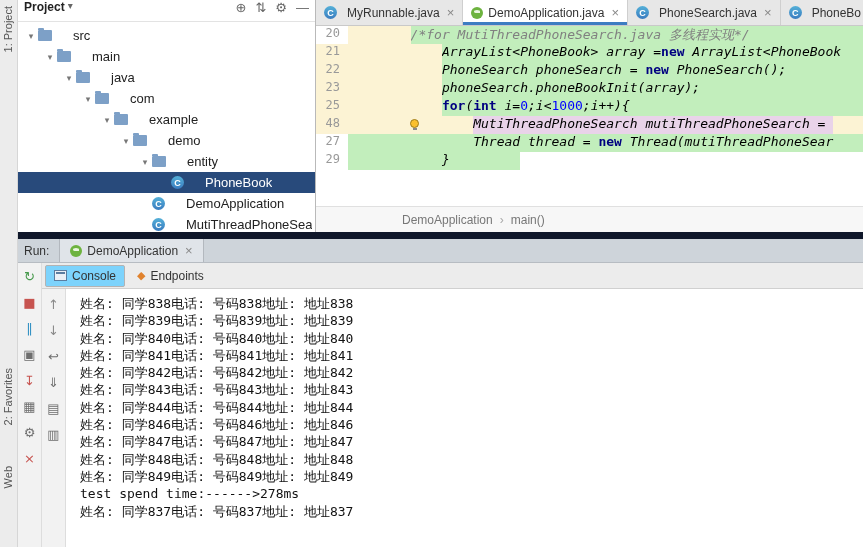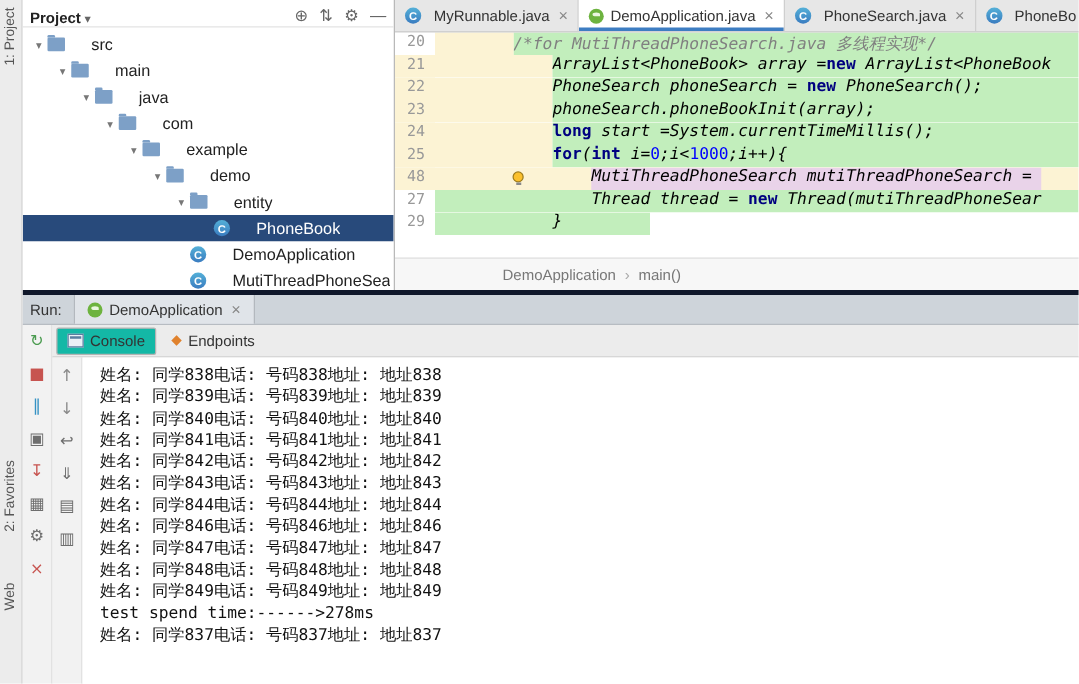--- a/index.html
+++ b/index.html
@@ -13,21 +13,21 @@
   .stripe-label { position:absolute; left:2px; writing-mode:vertical-rl; transform:rotate(180deg);
                   font-size:11px; color:#555; white-space:nowrap; }
   .sl-top { top:6px; } .sl-mid { top:368px; } .sl-bot { top:466px; }
 
   .main { flex:1; display:flex; flex-direction:column; min-width:0; }
   .top { height:232px; flex:0 0 232px; display:flex; min-width:0; }
 
   
   .project-panel { width:298px; flex:0 0 298px; background:#fff; border-right:1px solid #b9b9b9;
                    display:flex; flex-direction:column; overflow:hidden; }
-  .pp-header { height:22px; flex:0 0 22px; display:flex; align-items:flex-end; padding:0 6px;
+  .pp-header { height:22px; flex:0 0 22px; display:flex; align-items:flex-start; padding:0 6px;
                border-bottom:1px solid #e3e3e3; font-size:12px; color:#222; }
   .pp-title { font-weight:bold; margin-right:3px; }
   .pp-caret { color:#666; font-size:10px; margin-right:auto; }
   .pp-icons { display:flex; gap:9px; color:#666; font-size:13px;
               font-family:"DejaVu Sans", sans-serif; }
   .pp-ic { cursor:default; }
   .tree { flex:1; overflow:hidden; padding-top:3px; }
   .tree-row { height:21px; display:flex; align-items:center; font-size:13px; color:#222;
               white-space:nowrap; }
   .tree-row.selected { background:var(--selection); color:#fff; }
@@ -75,38 +75,38 @@
   .tk-i { color:#000; font-style:italic; }
   .bulb { position:absolute; left:62px; top:3px; width:9px; height:9px; border-radius:50%;
           background:#fbc02d; border:1px solid #9e7c1d; }
   .bulb::after { content:''; position:absolute; left:2px; top:8px; width:4px; height:2px;
                  background:#8a8a8a; }
   .breadcrumbs { flex:1; display:flex; align-items:center; gap:7px; padding-left:86px;
                  background:#f7f7f7; border-top:1px solid #e0e0e0; font-size:12px; color:#777; }
   .bc-sep { color:#aaa; }
 
   
-  .run-panel { flex:1; display:flex; flex-direction:column; min-height:0; border-top:4px solid #0f172a; }
+  .run-panel { flex:1; display:flex; flex-direction:column; min-height:0; border-top:7px solid #0f172a; }
   .run-header { height:24px; flex:0 0 24px; background:#ced4da; display:flex; align-items:center;
                 padding-left:6px; gap:10px; border-bottom:1px solid #b7bcc2; font-size:12px; color:#333; }
   .run-tab { height:100%; display:flex; align-items:center; gap:5px; padding:0 10px;
              background:#e0e4e9; border-left:1px solid #b3b8be; border-right:1px solid #b3b8be; }
   .run-body { flex:1; display:flex; min-height:0; }
   .tcol { width:24px; flex:0 0 24px; background:#f2f2f2; border-right:1px solid #ddd;
           display:flex; flex-direction:column; align-items:center; gap:10px;
           font-family:"DejaVu Sans", sans-serif; }
   .tcol-main { padding-top:6px; }
   .tcol-console { padding-top:8px; }
   .tb-ic { font-size:13px; line-height:16px; width:16px; height:16px; text-align:center; }
   .run-right { flex:1; display:flex; flex-direction:column; min-width:0; }
   .rt-row { height:26px; flex:0 0 26px; background:#ececec; border-bottom:1px solid #d0d0d0;
             display:flex; align-items:center; gap:3px; padding-left:3px; }
   .rt-tab { display:flex; align-items:center; gap:5px; padding:3px 8px; font-size:12px; color:#333;
             border:1px solid transparent; border-radius:2px; }
-  .rt-tab.selected { background:#14b8a6; border-color:#b3b3b3; }
+  .rt-tab.selected { background:#7dd3fc; border-color:#b3b3b3; }
   .icon-console { width:13px; height:11px; border:1px solid #5b7da0; background:#eaf0f6;
                   position:relative; }
   .icon-console::after { content:''; position:absolute; left:1px; top:1px; width:9px; height:2px;
                          background:#5b7da0; }
   .icon-endpoints { color:#e0822d; font-size:11px; line-height:11px; }
   .console-wrap { flex:1; display:flex; min-height:0; }
   .console { flex:1; background:#fff; padding:6px 0 0 14px; overflow:hidden;
              font:13px "DejaVu Sans Mono", monospace; color:#111; }
   .console-line { height:17.3px; line-height:17.3px; white-space:pre; }
 </style>
@@ -209,21 +209,20 @@
             <div class="ed-tab">
               <span class="icon-class">C</span>
               <span class="ed-tab-label">PhoneBo</span>
             </div>
           </div>
         <div class="code">
             <div class="code-line"><div class="gutter">20</div><div class="code-body"><span class="ind" style="width: 8ch;"></span><span class="seg-green"><span class="tk-c">/*for MutiThreadPhoneSearch.java 多线程实现*/</span></span></div></div>
             <div class="code-line"><div class="gutter modified">21</div><div class="code-body"><span class="ind" style="width: 12ch;"></span><span class="seg-green"><span class="tk-p">ArrayList&lt;PhoneBook&gt; array =</span><span class="tk-k">new</span><span class="tk-p"> ArrayList&lt;PhoneBook</span></span></div></div>
             <div class="code-line"><div class="gutter modified">22</div><div class="code-body"><span class="ind" style="width: 12ch;"></span><span class="seg-green"><span class="tk-p">PhoneSearch phoneSearch = </span><span class="tk-k">new</span><span class="tk-p"> PhoneSearch();</span></span></div></div>
             <div class="code-line"><div class="gutter modified">23</div><div class="code-body"><span class="ind" style="width: 12ch;"></span><span class="seg-green"><span class="tk-p">phoneSearch.phoneBookInit(array);</span></span></div></div>
-            <div class="code-line"><div class="gutter modified">24</div><div class="code-body"><span class="ind" style="width: 12ch;"></span><span class="seg-green"><span class="tk-k">long</span><span class="tk-p"> start =System.</span><span class="tk-i">currentTimeMillis</span><span class="tk-p">();</span></span></div></div>
             <div class="code-line"><div class="gutter modified">25</div><div class="code-body"><span class="ind" style="width: 12ch;"></span><span class="seg-green"><span class="tk-k">for</span><span class="tk-p">(</span><span class="tk-k">int</span><span class="tk-p"> i=</span><span class="tk-n">0</span><span class="tk-p">;i&lt;</span><span class="tk-n">1000</span><span class="tk-p">;i++){</span></span></div></div>
             <div class="code-line"><div class="gutter modified">48</div><div class="code-body cur-line"><span class="bulb"></span><span class="ind-cur" style="width: 16ch;"></span><span class="seg-pink"><span class="tk-p">MutiThreadPhoneSearch mutiThreadPhoneSearch = </span></span></div></div>
             <div class="code-line"><div class="gutter">27</div><div class="code-body"><span class="seg-green" style="padding-left: 16ch;"><span class="tk-p">Thread thread = </span><span class="tk-k">new</span><span class="tk-p"> Thread(mutiThreadPhoneSear</span></span></div></div>
             <div class="code-line"><div class="gutter">29</div><div class="code-body"><span class="seg-green seg-fixed" style="padding-left: 12ch; width: 22ch;"><span class="tk-p">}</span></span></div></div>
           </div>
         <div class="breadcrumbs">
             <span class="bc-item">DemoApplication</span>
             <span class="bc-sep">›</span>
             <span class="bc-item">main()</span>
           </div>

